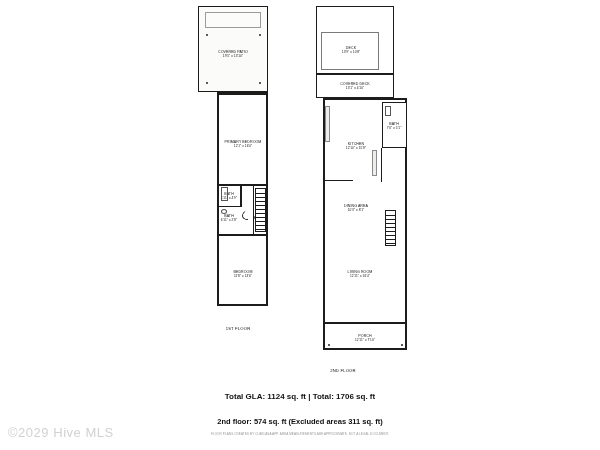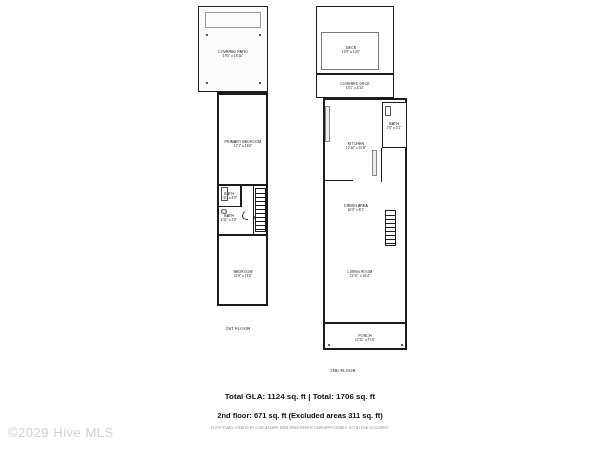--- a/index.html
+++ b/index.html
@@ -97,21 +97,21 @@
     position: absolute;
     left: 0;
     right: 0;
     top: 392px;
     text-align: center;
   }
   #summary .line1 {
     font-size: 8px;
     font-weight: bold;
     color: #111;
-    margin-bottom: 10px;
+    margin-bottom: 16px;
   }
   #summary .line2,
   #summary .line3 {
     font-size: 7.5px;
     font-weight: bold;
     color: #111;
     margin-bottom: 1px;
   }
   #summary .disclaimer {
     margin-top: 6px;
@@ -270,19 +270,19 @@
       <span class="dims">12'11" x 7'10"</span>
     </div>
     <div class="dot" style="left:13px; top:338px;"></div>
     <div class="dot" style="left:86px; top:338px;"></div>
 
     <div class="floor-label" style="left:28px; top:364px;">2ND FLOOR</div>
   </div>
 
   <div id="summary">
     <div class="line1">Total GLA: 1124 sq. ft | Total: 1706 sq. ft</div>
-    <div class="line3">2nd floor: 671 sq. ft (Excluded areas 311 sq. ft)</div>
+    <div class="line3">2nd floor: 574 sq. ft (Excluded areas 311 sq. ft)</div>
     <div class="disclaimer">FLOOR PLANS CREATED BY CUBICASA APP. AREA MEASUREMENTS ARE APPROXIMATE. NOT A LEGAL DOCUMENT.</div>
   </div>
 
   <div id="watermark">©2029 Hive MLS</div>
 
 </div>
 
 </body></html>

